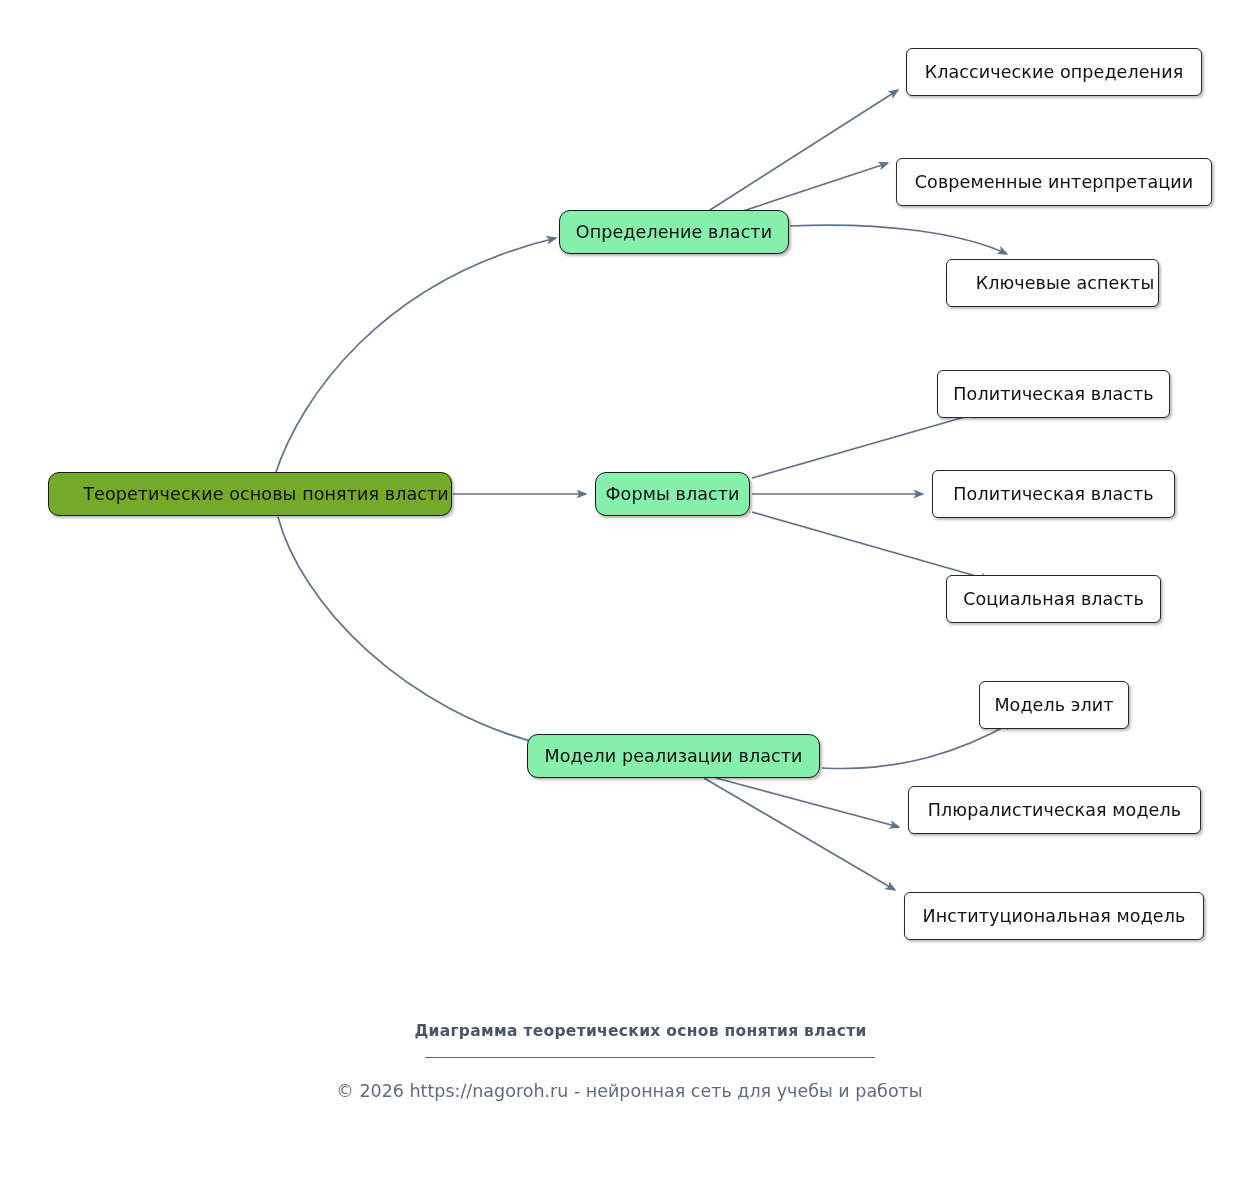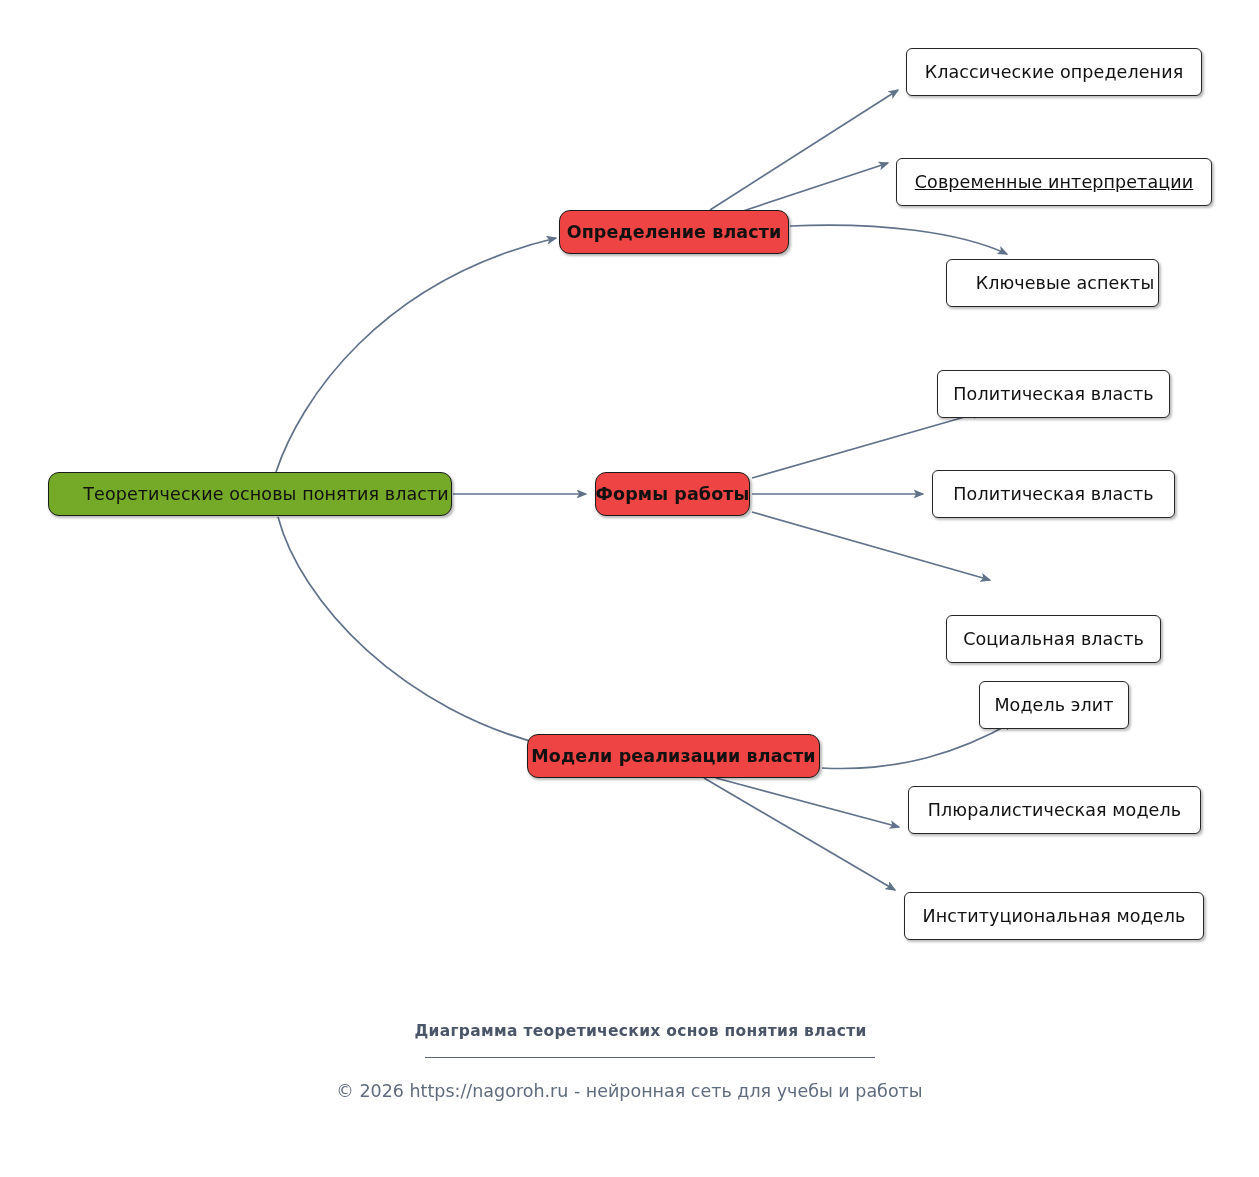--- a/index.html
+++ b/index.html
@@ -37,25 +37,24 @@
     color: #111111;
     letter-spacing: 0.1px;
   }
   .node-root {
     background: #74AA28;
     border: 1.6px solid #1b1b1b;
     border-radius: 11px;
     box-shadow: 1.5px 2px 2.5px rgba(0,0,0,0.28);
   }
   .node-branch {
-    background: #ef4444;
+    background: #86efac;
     border: 1.6px solid #1b1b1b;
     border-radius: 11px;
     box-shadow: 1.5px 2px 2.5px rgba(0,0,0,0.28);
-    font-weight: bold;
   }
   .node-leaf {
     background: #ffffff;
     border: 1.6px solid #262626;
     border-radius: 6px;
     box-shadow: 1.5px 2px 2.5px rgba(0,0,0,0.26);
   }
   .footer-title {
     position: absolute;
     left: 11px;
@@ -119,37 +118,37 @@
   <div class="node node-root" style="left:48px; top:472px; width:404px; height:44px;padding-left:32px;">
     <span>Теоретические основы понятия власти</span>
   </div>
 
   <div class="node node-branch" style="left:559px; top:210px; width:230px; height:44px;">
     <span>Определение власти</span>
   </div>
   <div class="node node-leaf" style="left:906px; top:48px; width:296px; height:48px;">
     <span>Классические определения</span>
   </div>
-  <div class="node node-leaf" style="left:896px; top:158px; width:316px; height:48px;text-decoration:underline;">
+  <div class="node node-leaf" style="left:896px; top:158px; width:316px; height:48px;">
     <span>Современные интерпретации</span>
   </div>
   <div class="node node-leaf" style="left:946px; top:259px; width:213px; height:48px;padding-left:25px;">
     <span>Ключевые аспекты</span>
   </div>
 
   <div class="node node-branch" style="left:595px; top:472px; width:155px; height:44px;">
-    <span>Формы работы</span>
+    <span>Формы власти</span>
   </div>
   <div class="node node-leaf" style="left:937px; top:370px; width:233px; height:48px;">
     <span>Политическая власть</span>
   </div>
   <div class="node node-leaf" style="left:932px; top:470px; width:243px; height:48px;">
     <span>Политическая власть</span>
   </div>
-  <div class="node node-leaf" style="left:946px; top:575px; width:215px; height:48px;margin-top:40px;">
+  <div class="node node-leaf" style="left:946px; top:575px; width:215px; height:48px;">
     <span>Социальная власть</span>
   </div>
 
   <div class="node node-branch" style="left:527px; top:734px; width:293px; height:44px;">
     <span>Модели реализации власти</span>
   </div>
   <div class="node node-leaf" style="left:979px; top:681px; width:150px; height:48px;">
     <span>Модель элит</span>
   </div>
   <div class="node node-leaf" style="left:908px; top:786px; width:293px; height:48px;">

